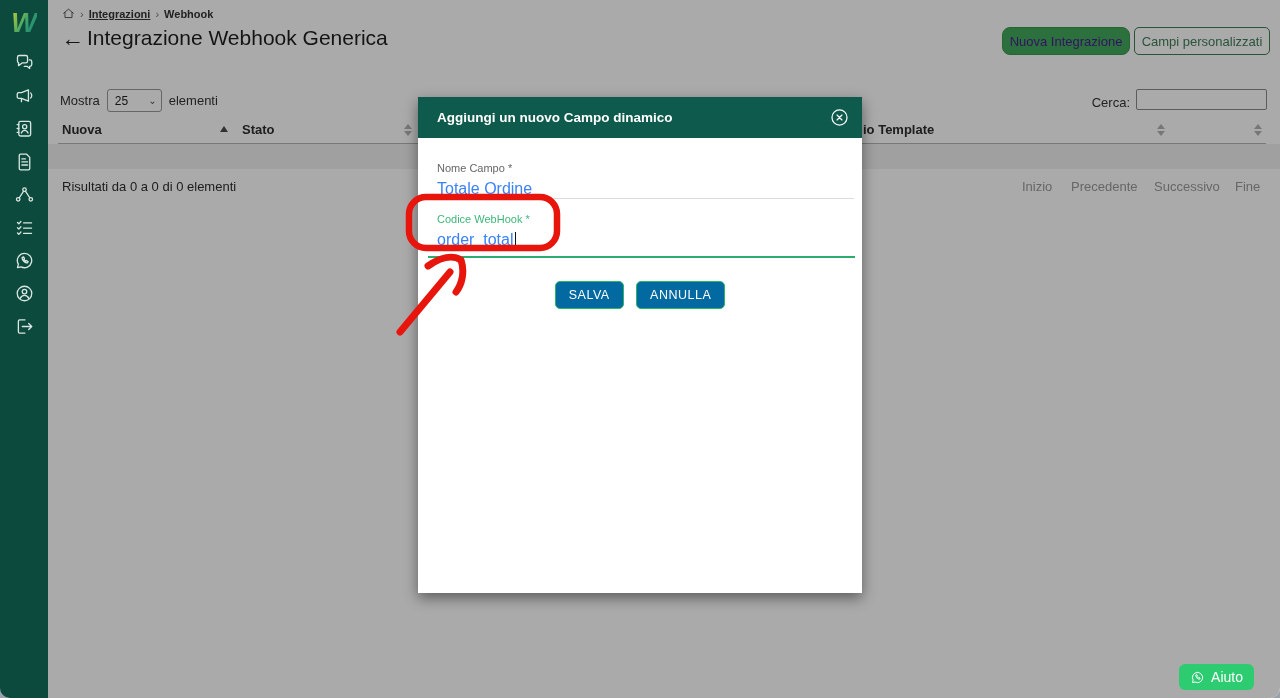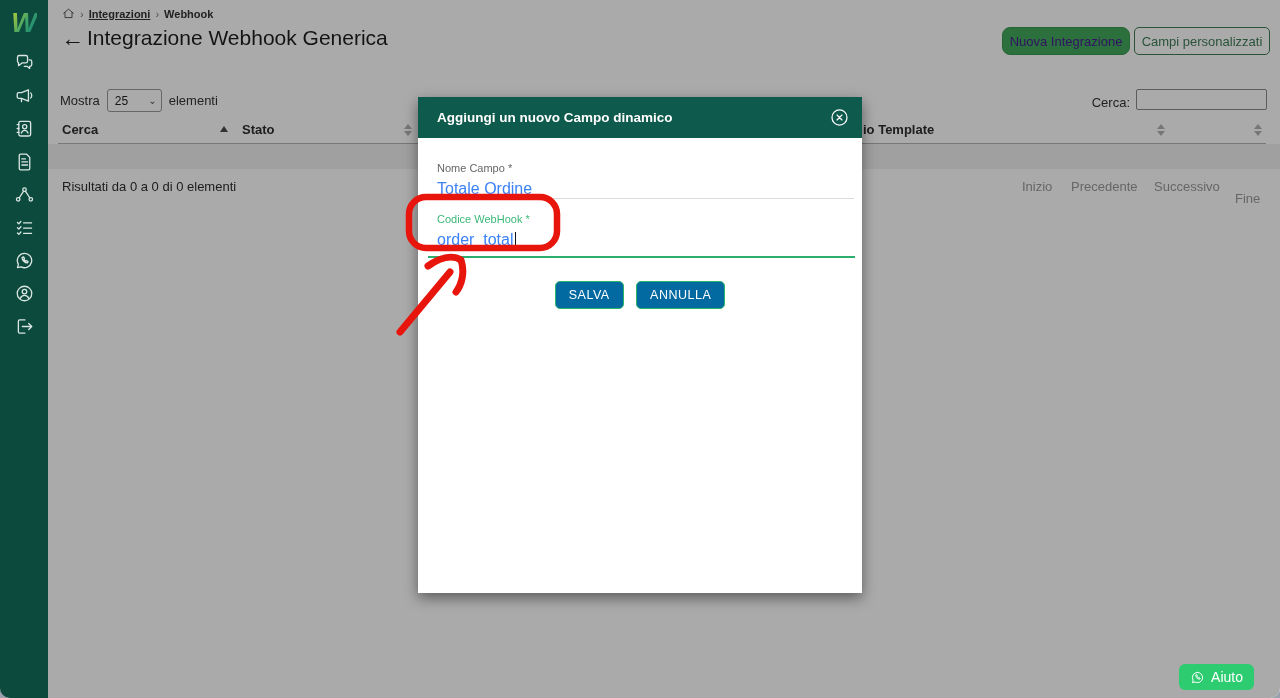--- a/index.html
+++ b/index.html
@@ -168,21 +168,21 @@
         <span class="chev">⌄</span>
       </div>
       <span>elementi</span>
     </div>
 
     <div class="controls-right">
       <span>Cerca:</span>
       <input class="search-input" type="text" value="" style="">
     </div>
 
-    <span class="th" style="left:14px;">Cerca</span>
+    <span class="th" style="left:14px;">Nuova</span>
     <span class="sort" style="left:172px;top:126px;">
         <span class="tri up active"></span>
       </span>
     <span class="th" style="left:194px;">Stato</span>
     <span class="sort" style="left:356px;">
         <span class="tri up"></span>
         <span class="tri down"></span>
       </span>
     <span class="th" style="left:815px;">io Template</span>
     <span class="sort" style="left:1109px;">
@@ -194,21 +194,21 @@
         <span class="tri down"></span>
       </span>
 
     <div class="hdr-divider"></div>
     <div class="empty-stripe"></div>
 
     <span class="results">Risultati da 0 a 0 di 0 elementi</span>
     <span class="pg" style="left:974px;">Inizio</span>
     <span class="pg" style="left:1023px;">Precedente</span>
     <span class="pg" style="left:1106px;">Successivo</span>
-    <span class="pg" style="left:1187px;margin-top:12px;">Fine</span>
+    <span class="pg" style="left:1187px;">Fine</span>
 
     <div class="overlay"></div>
   </div>
 
   <div class="modal">
     <div class="modal-header">
       <span>Aggiungi un nuovo Campo dinamico</span>
       <span class="modal-close">
         <svg viewBox="0 0 24 24">
             <circle cx="12" cy="12" r="8.6"></circle>

